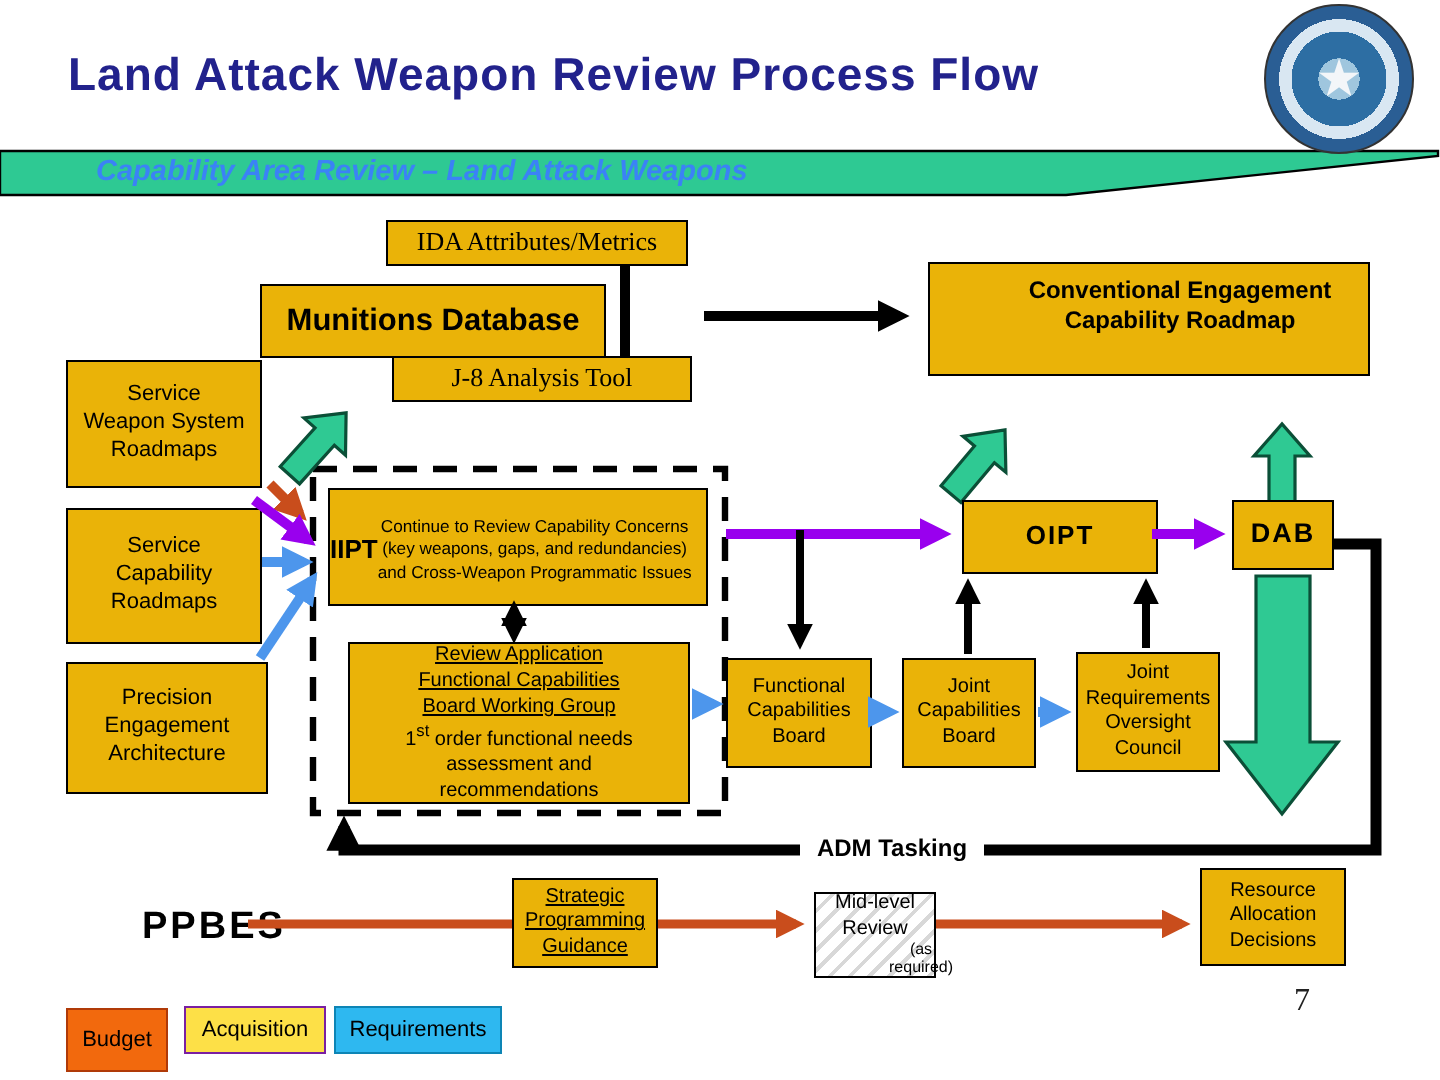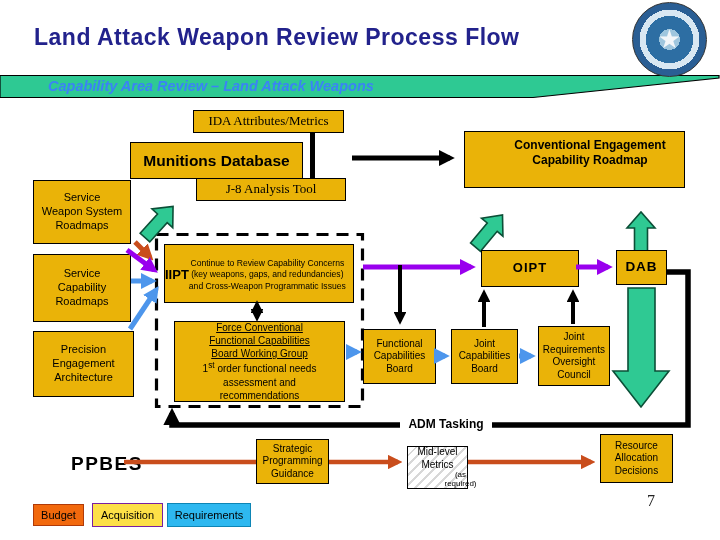--- a/index.html
+++ b/index.html
@@ -80,21 +80,21 @@
 Architecture</div>
 
   <div class="box iipt" style="left:164px;top:244px;width:190px;height:59px;">
     <div class="iipt-title">IIPT</div>
     <div class="iipt-body">Continue to Review Capability Concerns
 (key weapons, gaps, and redundancies)
 and Cross-Weapon Programmatic Issues</div>
   </div>
 
   <div class="box force" style="left:174px;top:321px;width:171px;height:81px;">
-    <div class="ul">Force Conventional</div>
+    <div class="ul">Review Application</div>
     <div class="ul">Functional Capabilities</div>
     <div class="ul">Board Working Group</div>
     <div><span>1</span><sup>st</sup><span> order functional needs</span></div>
     <div>assessment and</div>
     <div>recommendations</div>
   </div>
 
   <div class="box" style="left:363px;top:329px;width:73px;height:55px;font-size:10px;">Functional
 Capabilities
 Board</div>
@@ -102,26 +102,26 @@
 Capabilities
 Board</div>
   <div class="box" style="left:538px;top:326px;width:72px;height:60px;font-size:10px;">Joint
 Requirements
 Oversight
 Council</div>
 
   <div class="box boldbox" style="left:481px;top:250px;width:98px;height:37px;font-size:13px;letter-spacing:1px;">OIPT</div>
   <div class="box boldbox" style="left:616px;top:250px;width:51px;height:35px;font-size:13.5px;letter-spacing:1px;">DAB</div>
 
-  <div class="box" style="left:256px;top:439px;width:73px;height:45px;font-size:10px;">Strategic
+  <div class="box" style="left:256px;top:439px;width:73px;height:45px;font-size:10px;text-decoration:underline;">Strategic
 Programming
 Guidance</div>
   <div class="box hatch" style="left:407px;top:446px;width:61px;height:43px;font-size:10px;">
     <div>Mid-level
-Metrics</div>
+Review</div>
     <div class="note">(as required)</div>
   </div>
   <div class="box" style="left:600px;top:434px;width:73px;height:49px;font-size:10px;">Resource
 Allocation
 Decisions</div>
 
   <svg class="layer over" width="720" height="540">
     <defs>
       <marker id="mB" viewBox="0 0 10 10" refX="7" refY="5" markerWidth="3.2" markerHeight="3.2" orient="auto-start-reverse" markerUnits="strokeWidth">
           <path d="M0 0 L10 5 L0 10 Z" fill="#000"></path>
@@ -161,19 +161,19 @@
     <path d="M667 272 L688 272 L688 425 L172 425 L172 413" fill="none" stroke="#000" stroke-width="5.5" marker-end="url(#mB)"></path>
 
     <line x1="124" y1="462" x2="256" y2="462" stroke="#C94D1C" stroke-width="4.5"></line>
     <line x1="329" y1="462" x2="398" y2="462" stroke="#C94D1C" stroke-width="4.5" marker-end="url(#mO)"></line>
     <line x1="468" y1="462" x2="591" y2="462" stroke="#C94D1C" stroke-width="4.5" marker-end="url(#mO)"></line>
   </svg>
 
   <div class="abs adm">ADM Tasking</div>
   <div class="abs ppbes">PPBES</div>
 
-  <div class="legend-box" style="left:33px;top:504px;width:51px;height:22px;background:#F2690D;border:1.5px solid #B03A08;">Budget</div>
+  <div class="legend-box" style="left:33px;top:504px;width:51px;height:32px;background:#F2690D;border:1.5px solid #B03A08;">Budget</div>
   <div class="legend-box" style="left:92px;top:503px;width:71px;height:24px;background:#fde047;border:1.5px solid #7A1FA2;">Acquisition</div>
   <div class="legend-box" style="left:167px;top:503px;width:84px;height:24px;background:#2EB8F0;border:1px solid #0D85B5;">Requirements</div>
 
   <div class="abs pagenum">7</div>
 
 </div>
 
 </body></html>

